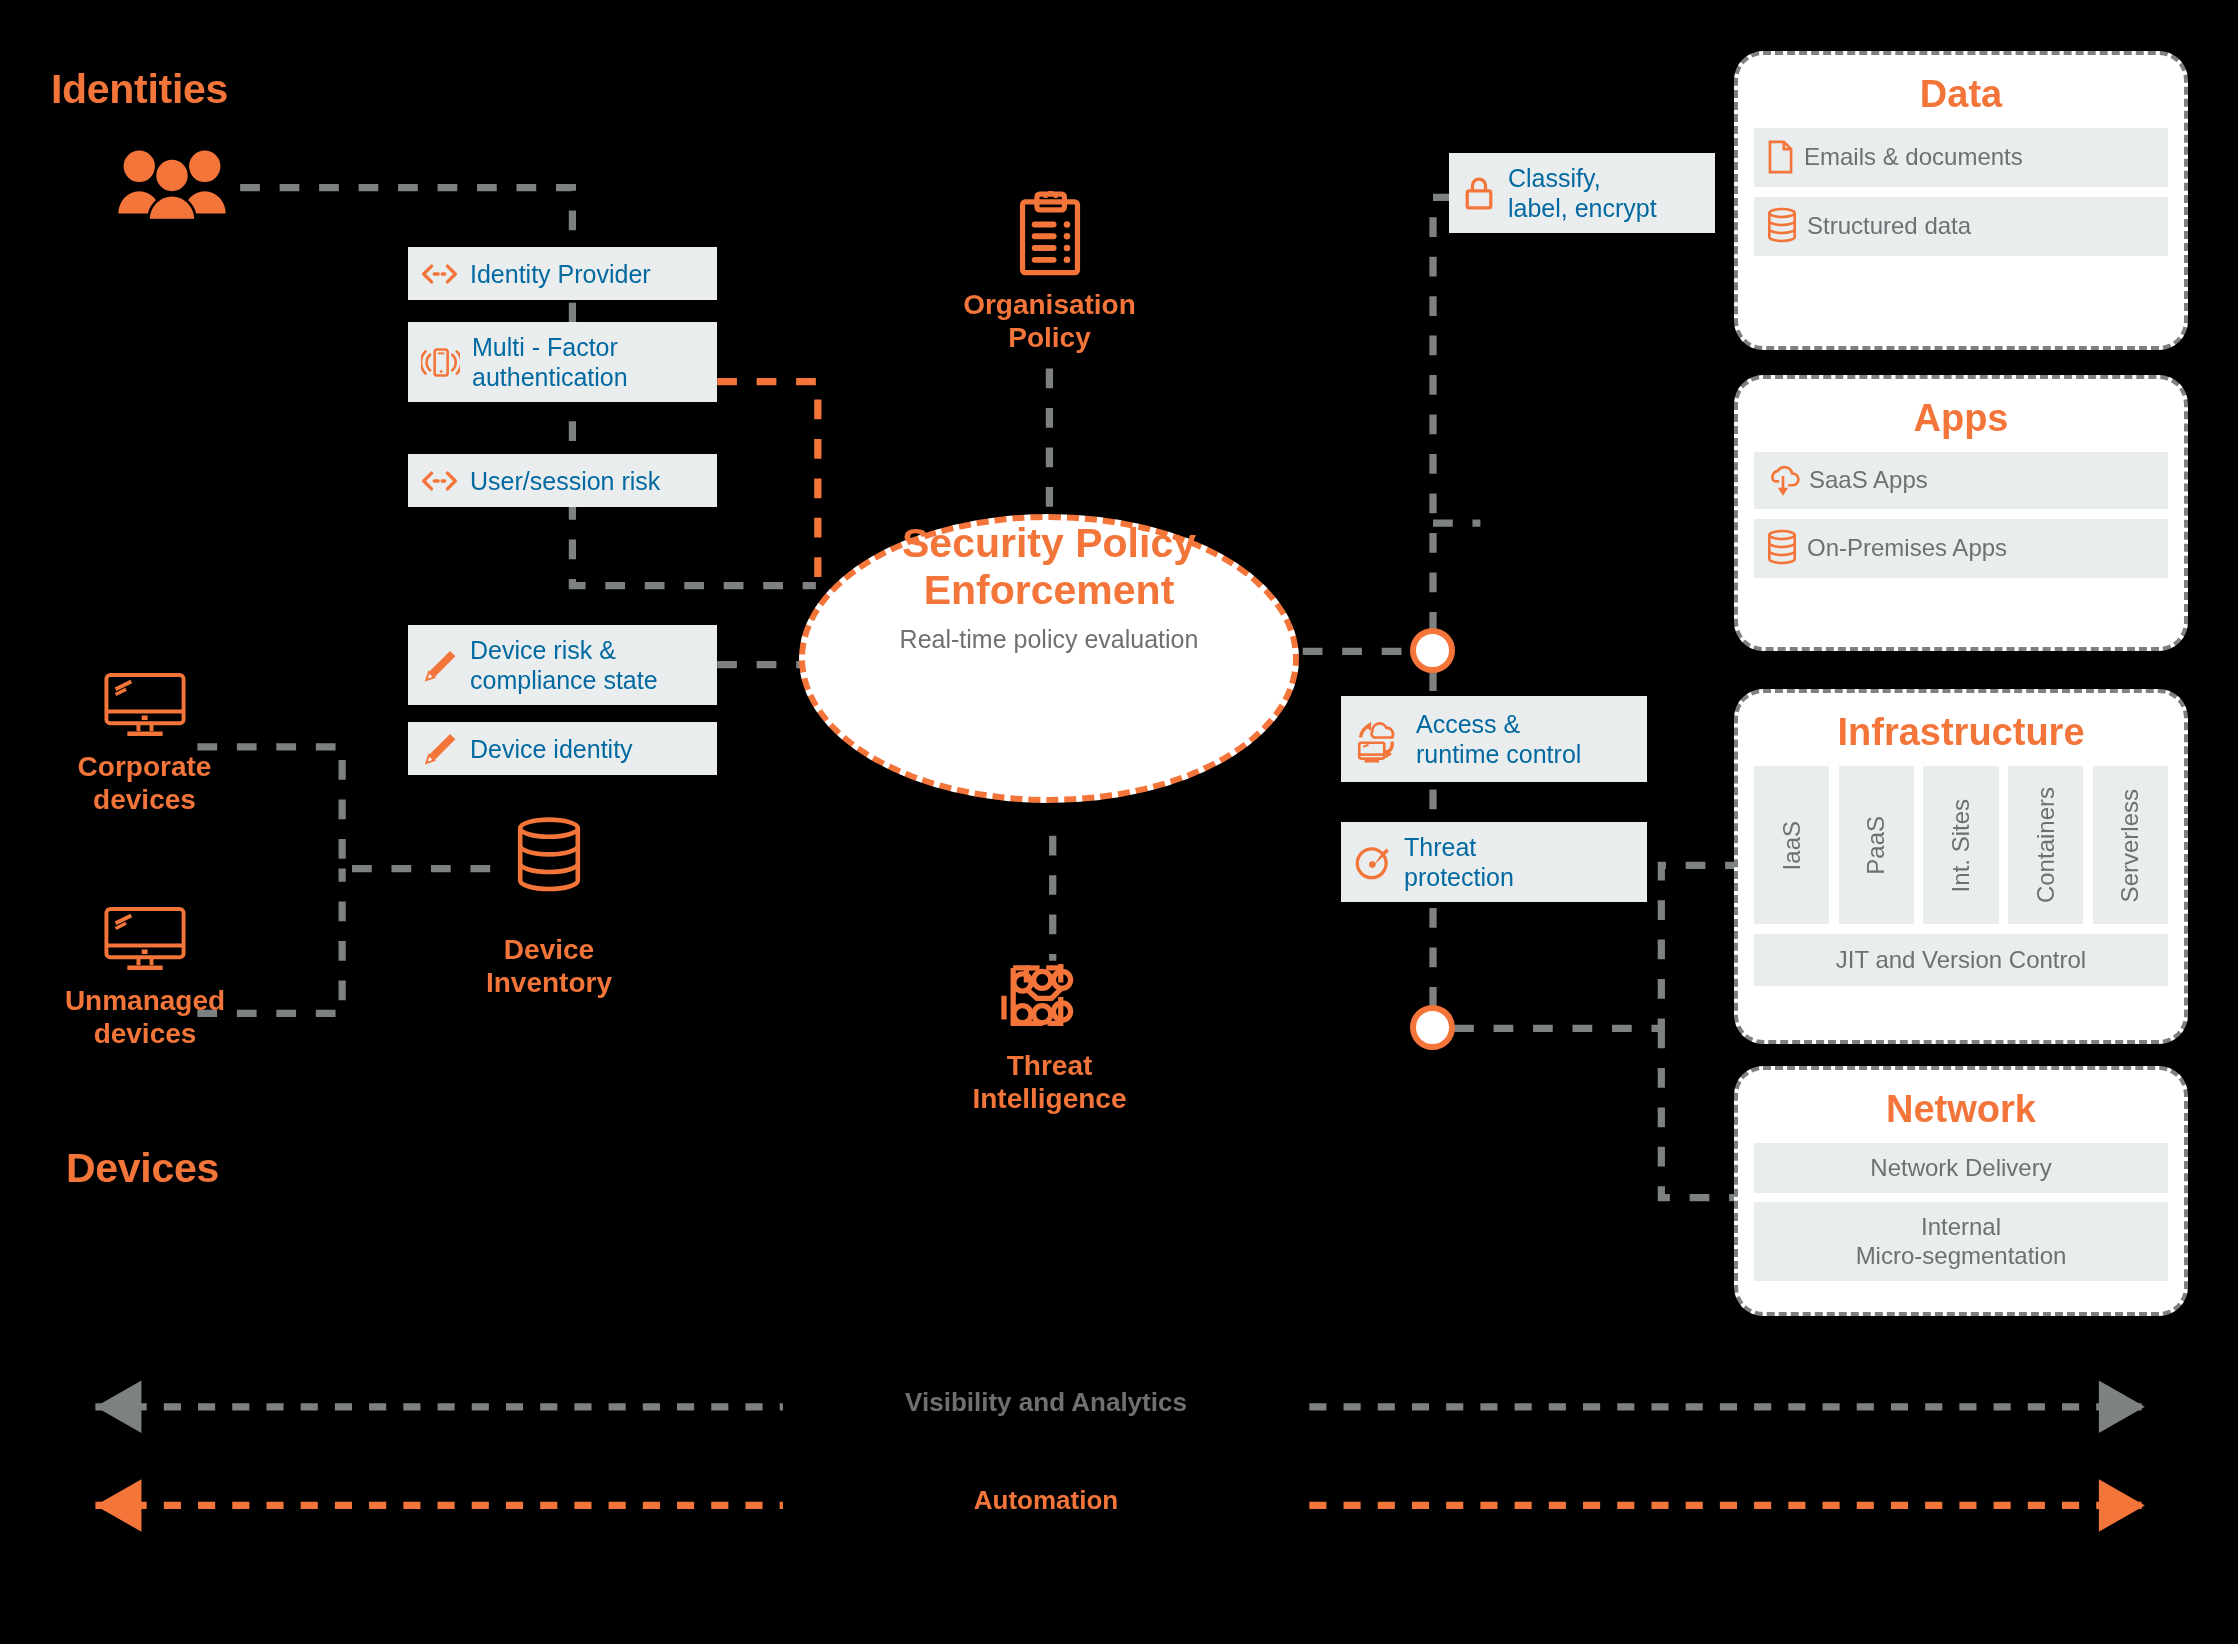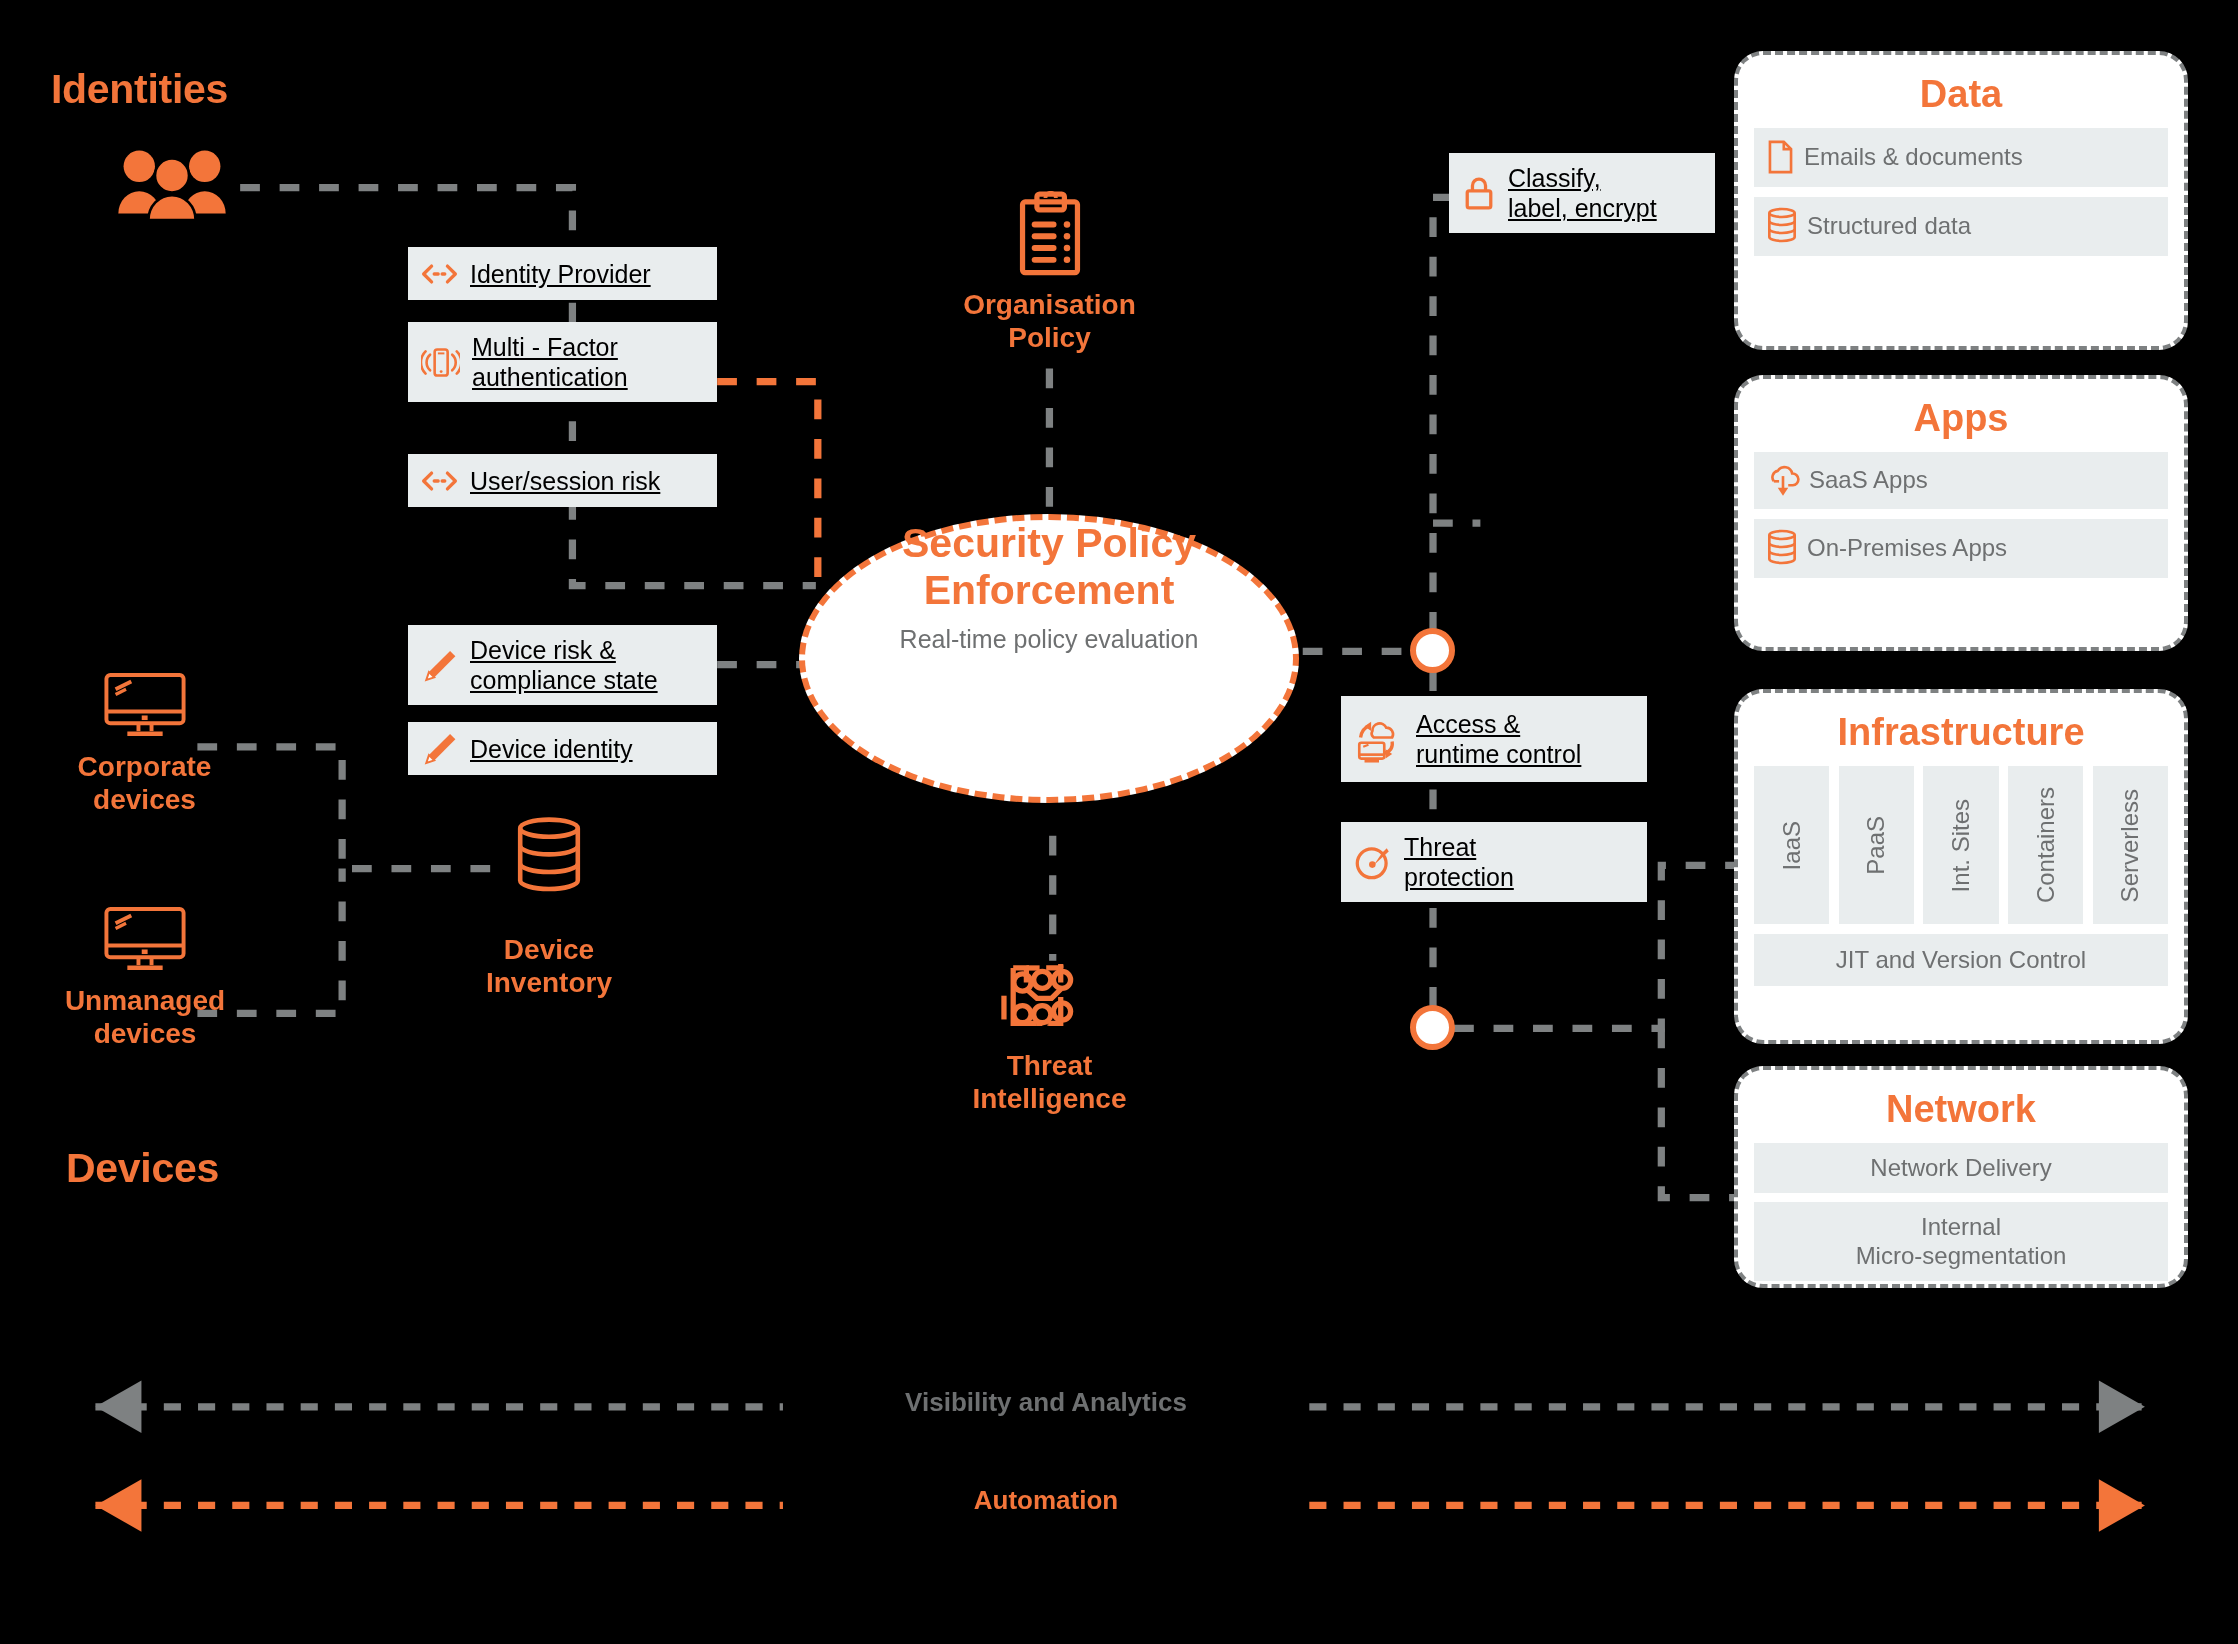--- a/index.html
+++ b/index.html
@@ -23,21 +23,21 @@
   }
   .actor .cap.big{font-size:28px;}
 
   
   .chip{
     background:#E9EDEE;display:flex;align-items:center;gap:12px;
     padding:9.2px 13px;box-sizing:border-box;
   }
   .chip .ico{flex:0 0 auto;display:flex;align-items:center;justify-content:center;}
   .chip .lbl{
-    color:#000000;font-size:25px;line-height:1.2;white-space:pre-line;text-decoration:underline;
+    color:#0369a1;font-size:25px;line-height:1.2;white-space:pre-line;
   }
 
   
   .pillar{
     background:#fff;border:4.6px dashed #7E8182;border-radius:29px;
     box-sizing:border-box;padding:12px 16px 17px 16px;
     display:flex;flex-direction:column;align-items:center;
   }
   .pillar .ptitle{
     color:#F3753A;font-weight:bold;font-size:38px;line-height:1.1;margin:6.6px 0 13px 0;
@@ -426,21 +426,21 @@
       <div class="infra-col">
         <span>Containers</span>
       </div>
       <div class="infra-col">
         <span>Serverless</span>
       </div>
     </div>
     <div class="infra-jit">JIT and Version Control</div>
   </div>
 
-  <div class="abs pillar" style="left:1734px;top:1066px;width:454px;height:222px;">
+  <div class="abs pillar" style="left:1734px;top:1066px;width:454px;height:250px;">
     <div class="ptitle">Network</div>
     <div class="prow center">
       <span class="lbl">Network Delivery</span>
     </div>
     <div class="prow center">
       <span class="lbl">Internal
 Micro-segmentation</span>
     </div>
   </div>
 

